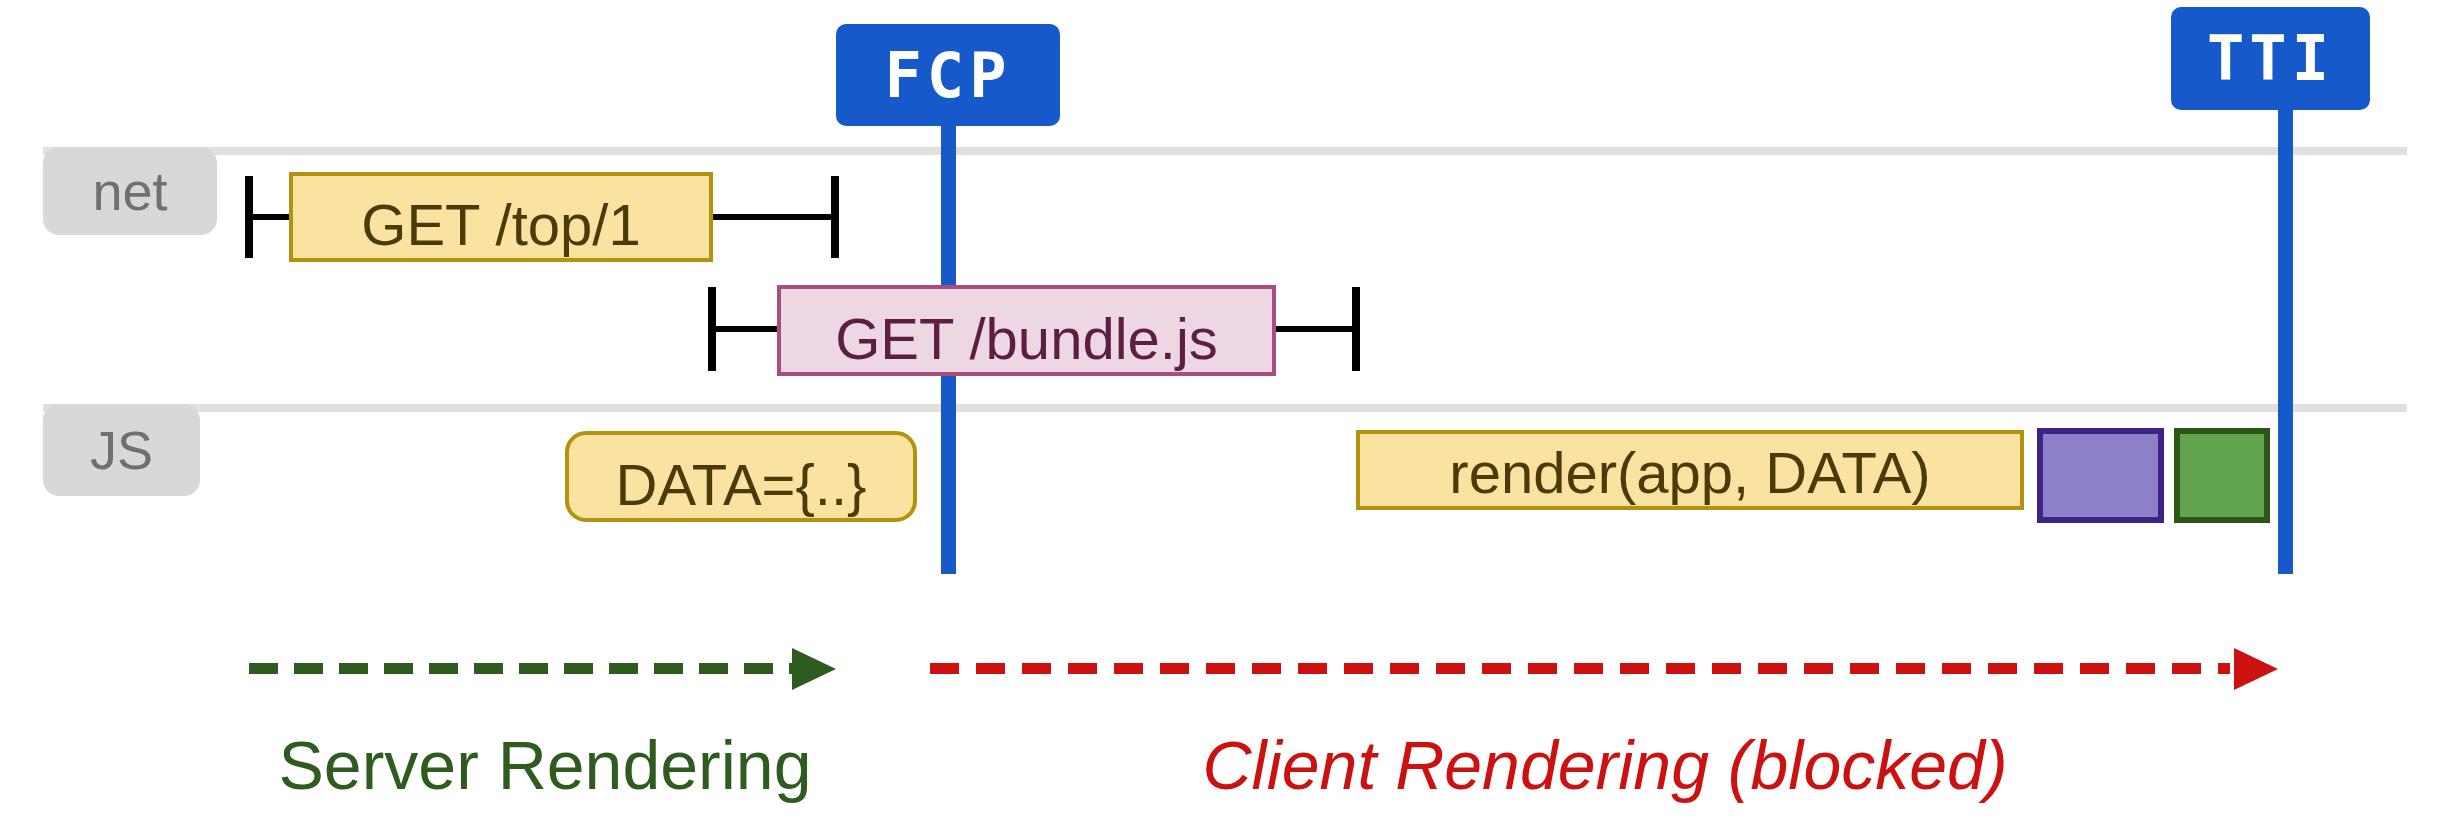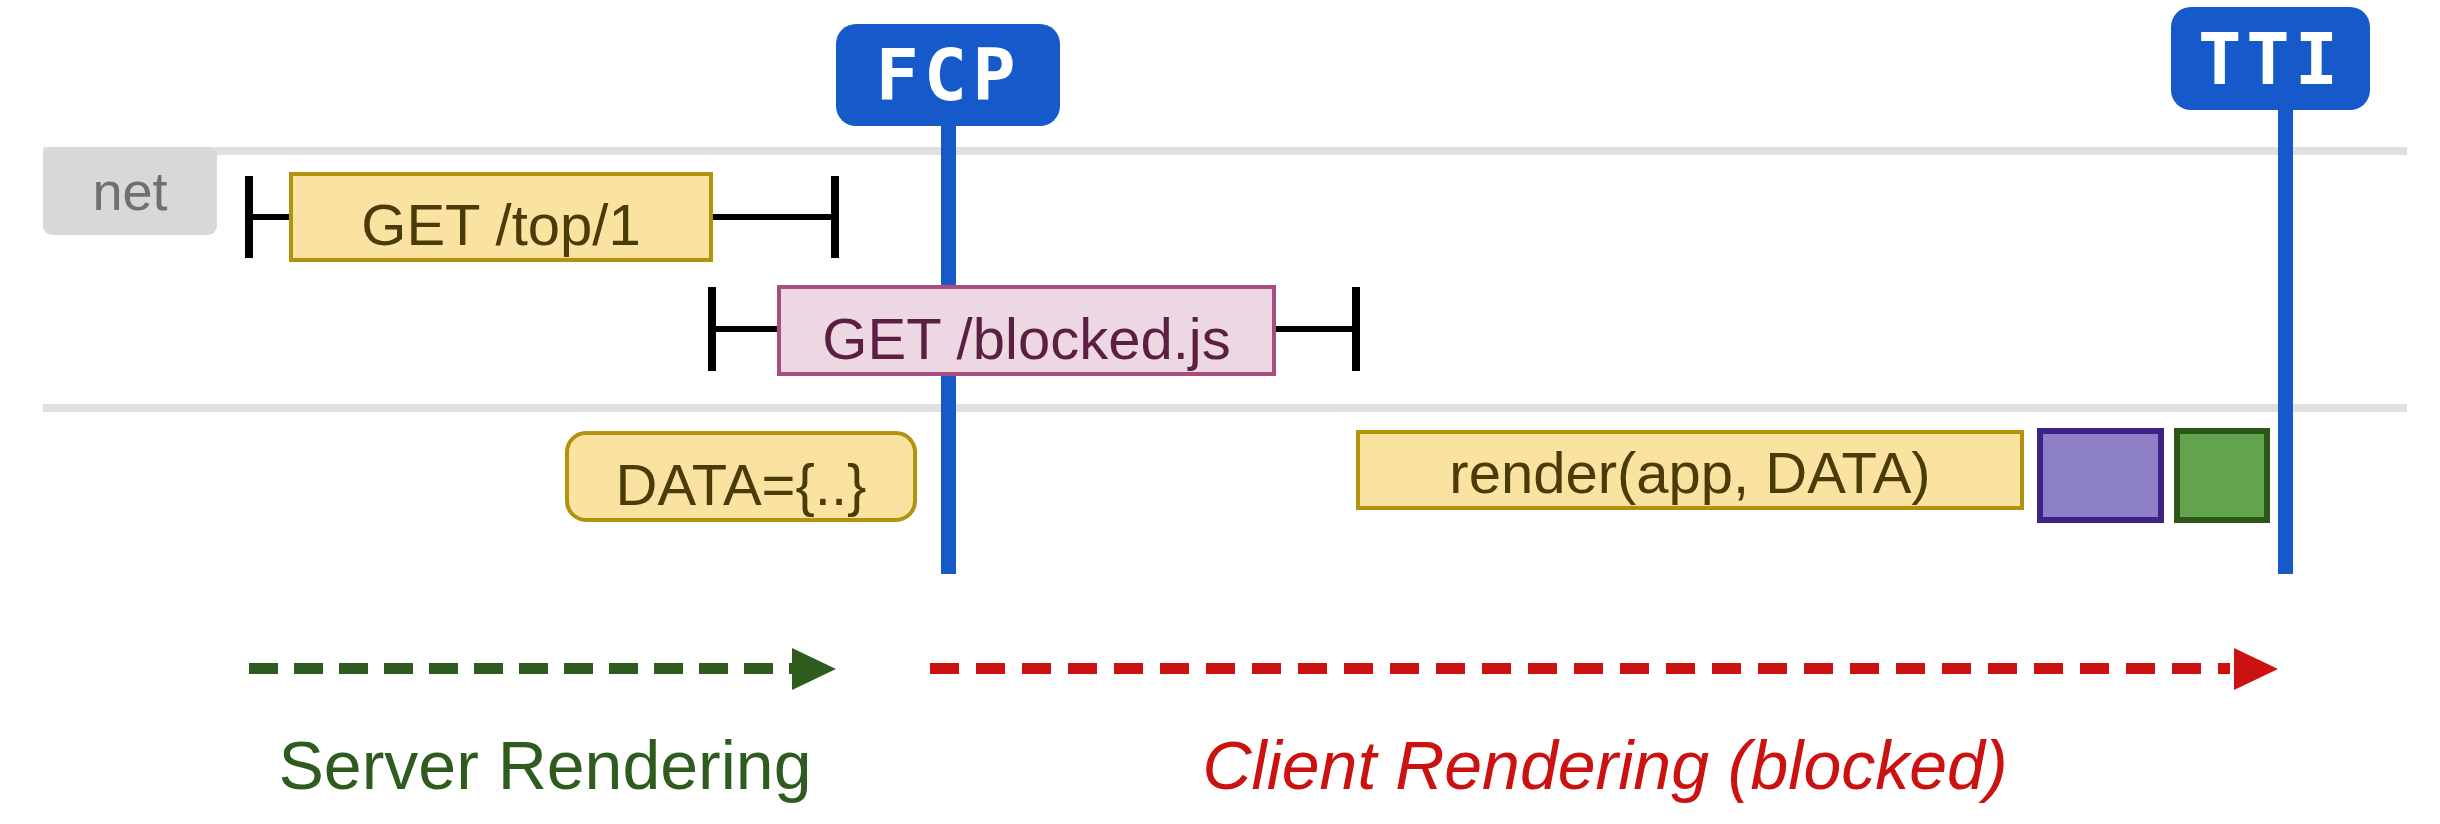--- a/index.html
+++ b/index.html
@@ -18,34 +18,34 @@
     font-family:"Liberation Sans", sans-serif; overflow:hidden;
   }
   
   .lane-line{position:absolute; left:43px; width:2364px; height:8px; background:var(--lane_line); z-index:1;}
   #net-line{top:147px;}
   #js-line{top:404px;}
   
   .lane-label{
     position:absolute; background:var(--lane_label_bg); color:var(--lane_label_text);
     font-size:54px; display:flex; align-items:center; justify-content:center;
-    border-radius:9px; z-index:3;
+    border-radius:16px; z-index:3;
   }
   #net-label{left:43px; top:147px; width:174px; height:88px;}
   #js-label{left:43px; top:404px; width:157px; height:92px;}
   
   .milestone-line{position:absolute; width:15px; background:var(--blue); z-index:2;}
   #fcp-line{left:941px; top:110px; height:464px;}
   #tti-line{left:2278px; top:110px; height:464px;}
   
   .milestone-badge{
     position:absolute; background:var(--blue); color:#ffffff;
-    font-family:"DejaVu Sans Mono", monospace; font-weight:bold; font-size:72px;
+    font-family:"DejaVu Sans Mono", monospace; font-weight:bold; font-size:62px;
     letter-spacing:5px; display:flex; align-items:center; justify-content:center;
-    border-radius:20px; z-index:5;
+    border-radius:10px; z-index:5;
   }
   #fcp-badge{left:836px; top:24px; width:224px; height:102px;}
   #tti-badge{left:2171px; top:7px; width:199px; height:103px;}
   
   .tick{position:absolute; width:8px; background:var(--whisker); z-index:3;}
   .conn{position:absolute; height:6px; background:var(--whisker); z-index:3;}
   #t1-start{left:245px; top:176px; height:82px;}
   #t1-end{left:831px; top:176px; height:82px;}
   #c1-start{left:251px; top:214px; width:42px;}
   #c1-end{left:709px; top:214px; width:126px;}
@@ -92,40 +92,43 @@
 
   <div class="lane-line" id="net-line"></div>
   <div class="lane-line" id="js-line"></div>
 
   <div class="milestone-line" id="fcp-line"></div>
   <div class="milestone-line" id="tti-line"></div>
 
   <div class="lane-label" id="net-label">
     <span>net</span>
   </div>
+  <div class="lane-label" id="js-label">
+    <span>JS</span>
+  </div>
 
   <div class="milestone-badge" id="fcp-badge">
     <span>FCP</span>
   </div>
   <div class="milestone-badge" id="tti-badge">
     <span>TTI</span>
   </div>
 
   <div class="tick" id="t1-start"></div>
   <div class="conn" id="c1-start"></div>
   <div class="event ev-yellow" id="top1-box">
     <span>GET /top/1</span>
   </div>
   <div class="conn" id="c1-end"></div>
   <div class="tick" id="t1-end"></div>
 
   <div class="tick" id="t2-start"></div>
   <div class="conn" id="c2-start"></div>
   <div class="event ev-pink" id="bundle-box">
-    <span>GET /blocked.js</span>
+    <span>GET /bundle.js</span>
   </div>
   <div class="conn" id="c2-end"></div>
   <div class="tick" id="t2-end"></div>
 
   <div class="event ev-yellow" id="data-box">
     <span>DATA={..}</span>
   </div>
   <div class="event ev-yellow" id="render-box">
     <span>render(app, DATA)</span>
   </div>

